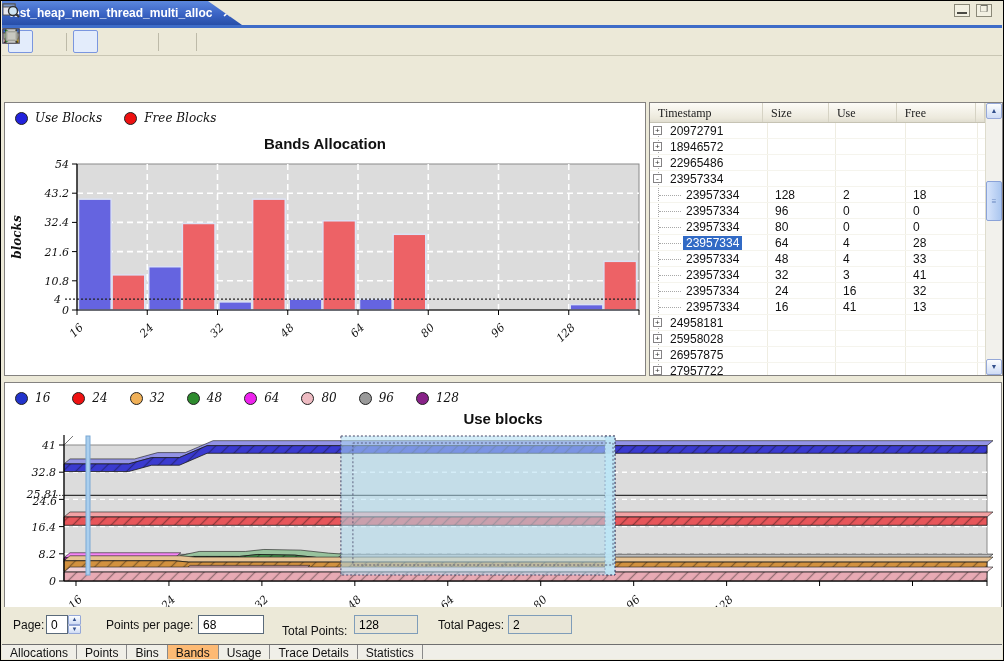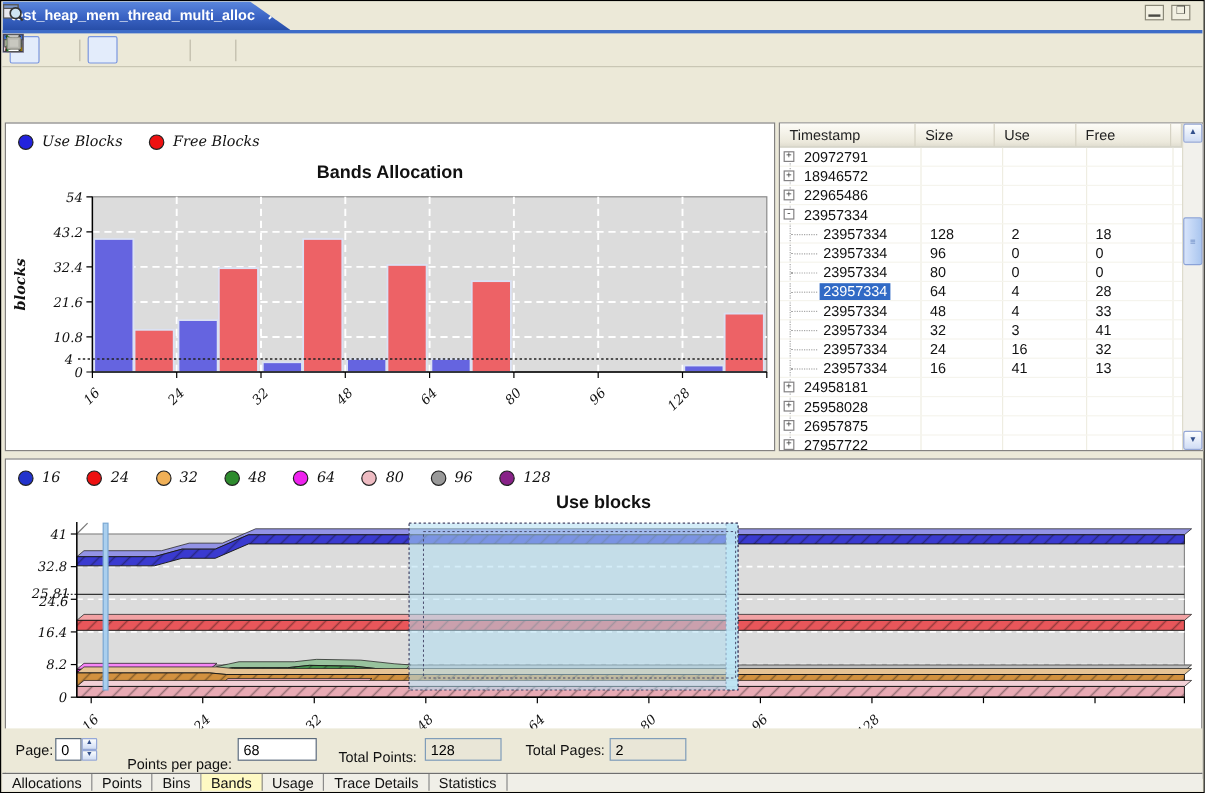--- a/index.html
+++ b/index.html
@@ -34,21 +34,21 @@
   .legend{position:absolute;left:10px;top:8px;display:flex;align-items:center;
           font:italic 12px "DejaVu Serif",serif;color:#111;z-index:3;}
   .legend .li{display:flex;align-items:center;margin-right:22px;}
   .legend .dot{width:13px;height:13px;border-radius:50%;border:1px solid #222;margin-right:7px;}
   .ctitle{position:absolute;left:0;right:0;text-align:center;font:bold 15px "Liberation Sans",sans-serif;color:#111;}
   .xtitle{position:absolute;left:0;right:0;text-align:center;font:bold italic 13px "DejaVu Serif",serif;color:#111;}
   svg{position:absolute;left:0;top:0;}
   
   .thead{position:absolute;left:0;top:0;right:17px;height:20px;display:flex;
          background:linear-gradient(180deg,#fdfcf7,#ece9dc 80%,#e0ddd0);border-bottom:1px solid #c6c3b4;}
-  .hcell{padding:3px 0 0 8px;font-size:12px;color:#222;border-right:1px solid #d6d3c4;height:100%;}
+  .hcell{padding:3px 0 0 8px;font-size:12px;color:#222;border-right:1px solid #d6d3c4;height:100%;font-family:Liberation Serif, serif;}
   .tbody{position:absolute;left:0;top:20px;right:17px;bottom:0;overflow:hidden;}
   .colline{position:absolute;top:0;bottom:0;width:1px;background:#efede2;}
   .treeline{position:absolute;left:8px;top:4px;height:246px;border-left:1px dotted #a8a8a8;}
   .trow{position:relative;height:16px;border-bottom:1px solid #f5f4ed;font-size:12px;color:#111;}
   .trow.selrow{background:transparent;}
   .expbox{position:absolute;left:3px;top:3px;width:9px;height:9px;border:1px solid #848284;background:#fff;
           font:8px "Liberation Mono",monospace;line-height:7px;text-align:center;color:#333;}
   .stub{position:absolute;left:9px;top:8px;width:22px;border-top:1px dotted #a8a8a8;}
   .ts0{position:absolute;left:20px;top:1px;}
   .ts1{position:absolute;left:36px;top:1px;}
@@ -69,21 +69,21 @@
           font-family:"Liberation Sans",sans-serif;}
   .white{background:#fff;border:1px solid #5a6a7a;}
   .ro{background:#e9e6d7;border:1px solid #7f9db9;}
   .spinbtns{position:absolute;top:8px;width:13px;height:19px;display:flex;flex-direction:column;}
   .spb{flex:1;background:linear-gradient(180deg,#fdfefe,#cfdcf5);border:1px solid #95a8d8;
        font-size:6px;line-height:7px;text-align:center;color:#33508c;border-radius:1px;}
   
   .btabs{position:absolute;left:1px;top:643px;right:1px;bottom:1px;background:#f0efe8;
          border-top:1px solid #6f6f6f;display:flex;font-size:12px;color:#111;}
   .btab{padding:1px 8px 0;border-right:1px solid #8a8a8a;height:100%;}
-  .btab.active{background:#fef9c3;}
+  .btab.active{background:#fdba74;}
 </style>
 </head>
 <body>
 
 <div id="root">
 
   <div class="tabstrip">
     <div class="etab">
       <svg width="18" height="17">
         <rect x="1" y="3" width="12" height="11" fill="#e8e8f0" stroke="#555"></rect>
@@ -482,21 +482,21 @@
       </svg>
   </div>
 
   <div class="pager">
     <span class="plabel" style="left:11px;">Page:</span>
     <input class="pfield white" style="left: 44px; width: 22px;" value="0">
     <div class="spinbtns" style="left:66px;">
       <div class="spb">▲</div>
       <div class="spb">▼</div>
     </div>
-    <span class="plabel" style="left:104px;margin-top:12px;">Points per page:</span>
+    <span class="plabel" style="left:104px;">Points per page:</span>
     <input class="pfield white" style="left: 196px; width: 66px;" value="68">
     <span class="plabel" style="left:280px;margin-top:6px;">Total Points:</span>
     <input class="pfield ro" style="left: 352px; width: 64px;" readonly="" value="128">
     <span class="plabel" style="left:436px;">Total Pages:</span>
     <input class="pfield ro" style="left: 506px; width: 64px;" readonly="" value="2">
   </div>
 
   <div class="btabs" id="btabs">
       <div class="btab">Allocations</div>
       <div class="btab">Points</div>

